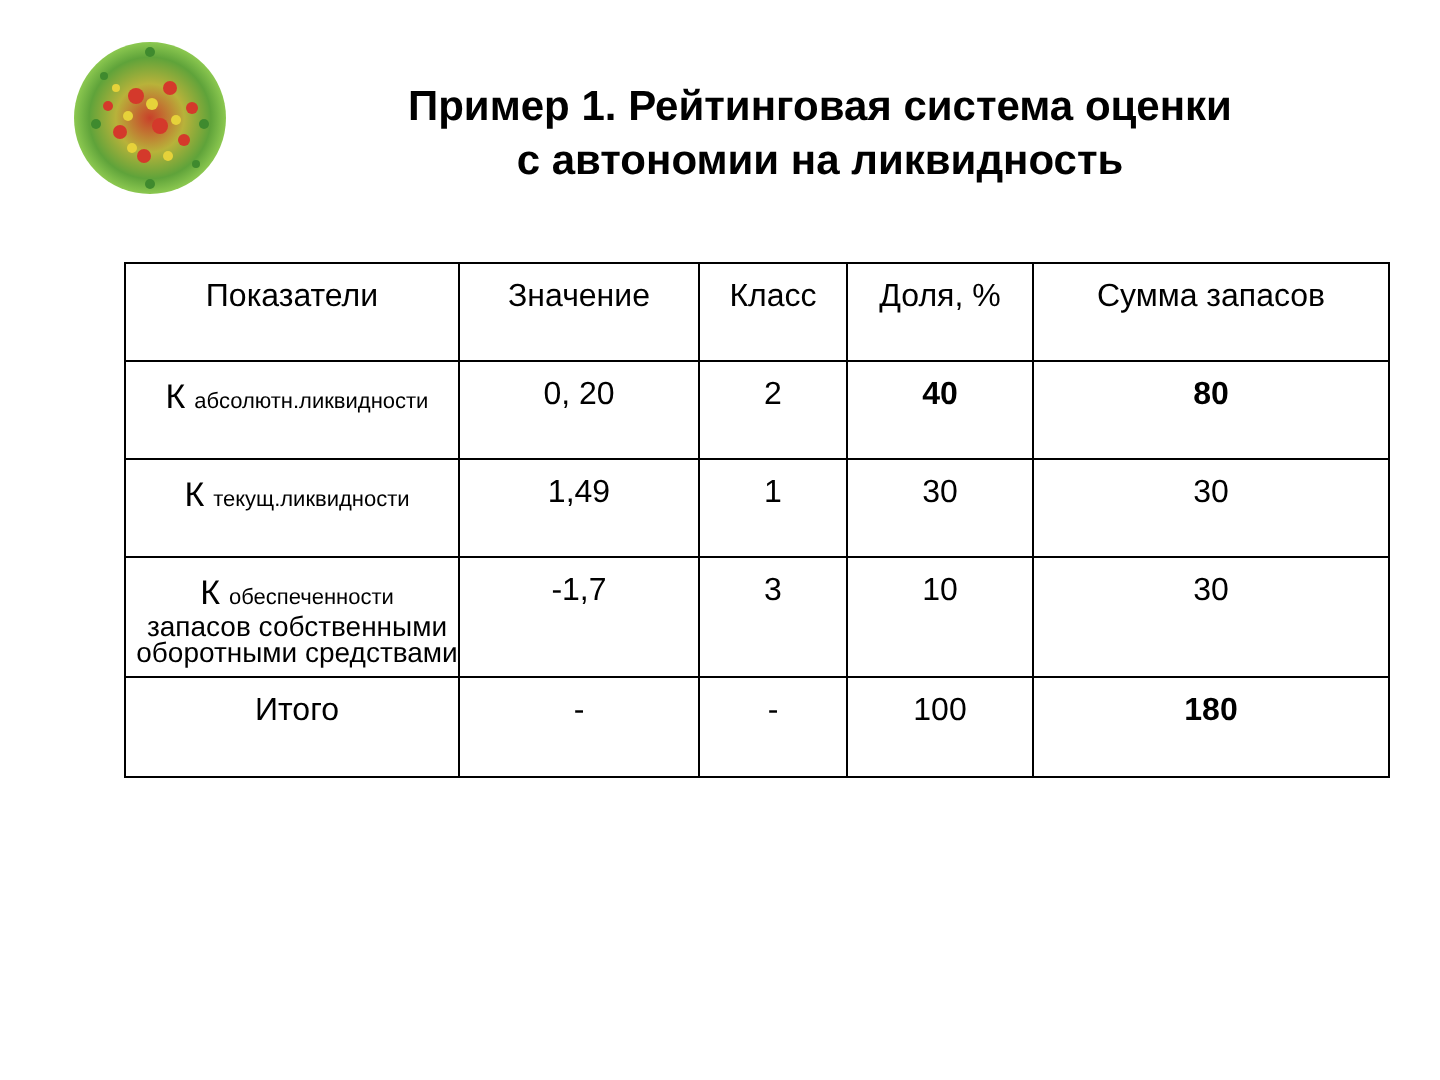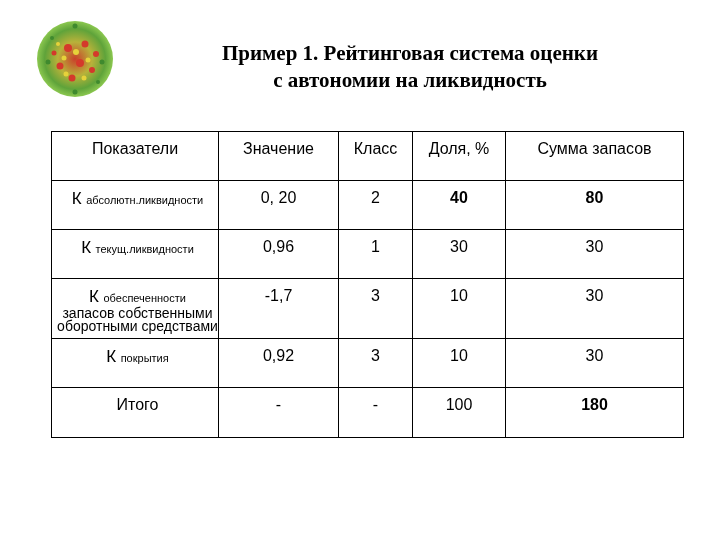--- a/index.html
+++ b/index.html
@@ -5,24 +5,24 @@
     html, body { margin: 0; padding: 0; }
     body {
       width: 720px; height: 540px; background: #ffffff; position: relative; overflow: hidden;
       font-family: "Liberation Sans", sans-serif; color: #000;
     }
     .logo {
       position: absolute; left: 30px; top: 18px; width: 90px; height: 82px;
     }
     .title {
       position: absolute; left: 150px; top: 40px; width: 520px;
-      text-align: center; font-weight: bold; font-size: 21px; line-height: 27px; font-family: Liberation Serif, serif;
+      text-align: center; font-weight: bold; font-size: 21px; line-height: 27px;
     }
     table.grid {
-      position: absolute; left: 51px; top: 131px;
+      position: absolute; left: 62px; top: 131px;
       border-collapse: collapse; table-layout: fixed;
     }
     table.grid td {
       border: 1.3px solid #000; vertical-align: top; padding: 0;
       font-size: 16px; text-align: center;
     }
     td .cell { padding-top: 8px; }
     td.name { text-align: left; }
     td.name .cell { padding-left: 5px; }
     .k { font-size: 17px; }
@@ -121,21 +121,21 @@
     <td>
           <div class="cell bold">80</div>
         </td>
   </tr>
 
   <tr style="height:49px">
     <td class="name">
           <div class="cell"><span class="k">К</span> <span class="sub">текущ.ликвидности</span></div>
         </td>
     <td>
-          <div class="cell">0,96</div>
+          <div class="cell">1,49</div>
         </td>
     <td>
           <div class="cell">1</div>
         </td>
     <td>
           <div class="cell">30</div>
         </td>
     <td>
           <div class="cell">30</div>
         </td>
@@ -154,37 +154,20 @@
           <div class="cell">3</div>
         </td>
     <td>
           <div class="cell">10</div>
         </td>
     <td>
           <div class="cell">30</div>
         </td>
   </tr>
 
-  <tr style="height:49px">
-    <td class="name">
-          <div class="cell"><span class="k">К</span> <span class="sub">покрытия</span></div>
-        </td>
-    <td>
-          <div class="cell">0,92</div>
-        </td>
-    <td>
-          <div class="cell">3</div>
-        </td>
-    <td>
-          <div class="cell">10</div>
-        </td>
-    <td>
-          <div class="cell">30</div>
-        </td>
-  </tr>
 
 
   <tr style="height:50px">
     <td class="name">
           <div class="cell">Итого</div>
         </td>
     <td>
           <div class="cell">-</div>
         </td>
     <td>

